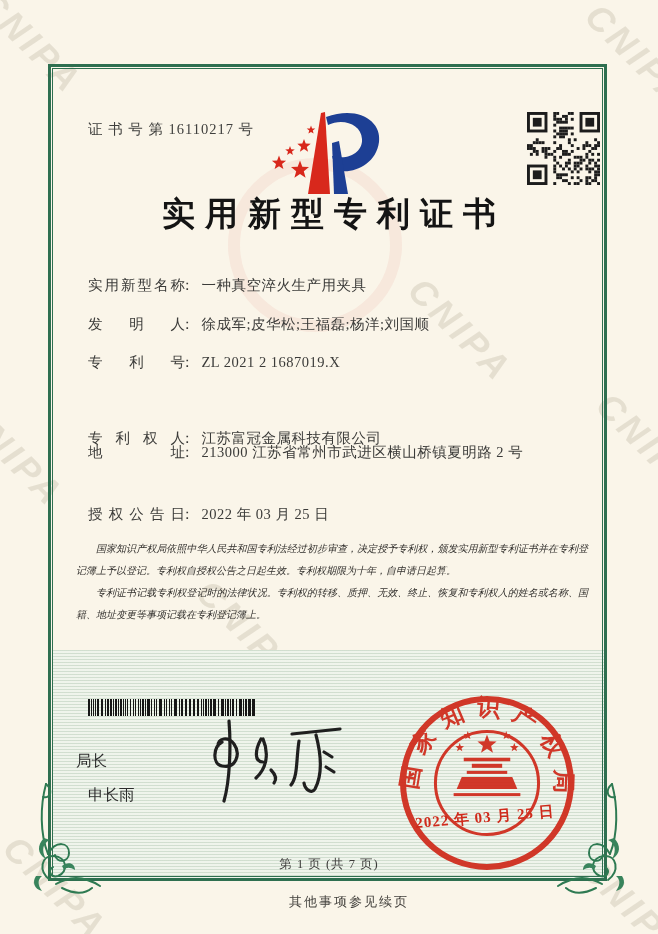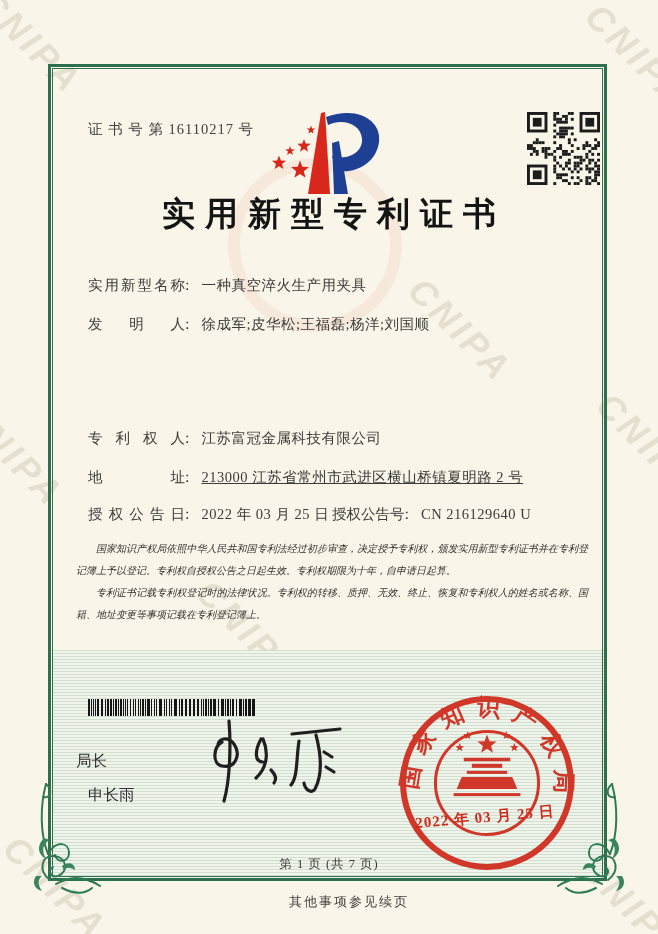--- a/index.html
+++ b/index.html
@@ -299,31 +299,31 @@
     </svg>
 
   <div class="title">实用新型专利证书</div>
 
   <div class="frow" style="top:276px;">
     <span class="flabel">实用新型名称</span><span class="fcolon"></span><span class="fvalue">一种真空淬火生产用夹具</span>
   </div>
   <div class="frow" style="top:315px;">
     <span class="flabel">发　明　人</span><span class="fcolon"></span><span class="fvalue">徐成军;皮华松;王福磊;杨洋;刘国顺</span>
   </div>
+  <div class="frow" style="top:353px;">
+    <span class="flabel">专　利　号</span><span class="fcolon"></span><span class="fvalue">ZL 2021 2 1687019.X</span>
+  </div>
   <div class="frow" style="top:429px;">
     <span class="flabel">专 利 权 人</span><span class="fcolon"></span><span class="fvalue">江苏富冠金属科技有限公司</span>
   </div>
-  <div class="frow" style="top:468px;text-decoration:underline;">
+  <div class="frow" style="top:443px;">
     <span class="flabel">地　　　址</span><span class="fcolon"></span><span class="fvalue">213000 江苏省常州市武进区横山桥镇夏明路 2 号</span>
   </div>
   <div class="frow" style="top:505px;">
     <span class="flabel">授权公告日</span><span class="fcolon"></span><span class="fvalue">2022 年 03 月 25 日</span>
-    <span class="grant-pair2">
-      <span class="flabel">授权公告号</span><span class="fcolon"></span><span class="fvalue">CN 216129640 U</span>
-    </span>
   </div>
 
   <div class="body-text">
     <p>国家知识产权局依照中华人民共和国专利法经过初步审查，决定授予专利权，颁发实用新型专利证书并在专利登记簿上予以登记。专利权自授权公告之日起生效。专利权期限为十年，自申请日起算。</p>
     <p>专利证书记载专利权登记时的法律状况。专利权的转移、质押、无效、终止、恢复和专利权人的姓名或名称、国籍、地址变更等事项记载在专利登记簿上。</p>
   </div>
 
   <svg id="barcode" class="barcode" width="172" height="17" viewBox="0 0 172 17">
       <rect x="0" y="0" width="2" height="17" fill="#161616"></rect>
       <rect x="3" y="0" width="1" height="17" fill="#161616"></rect>

